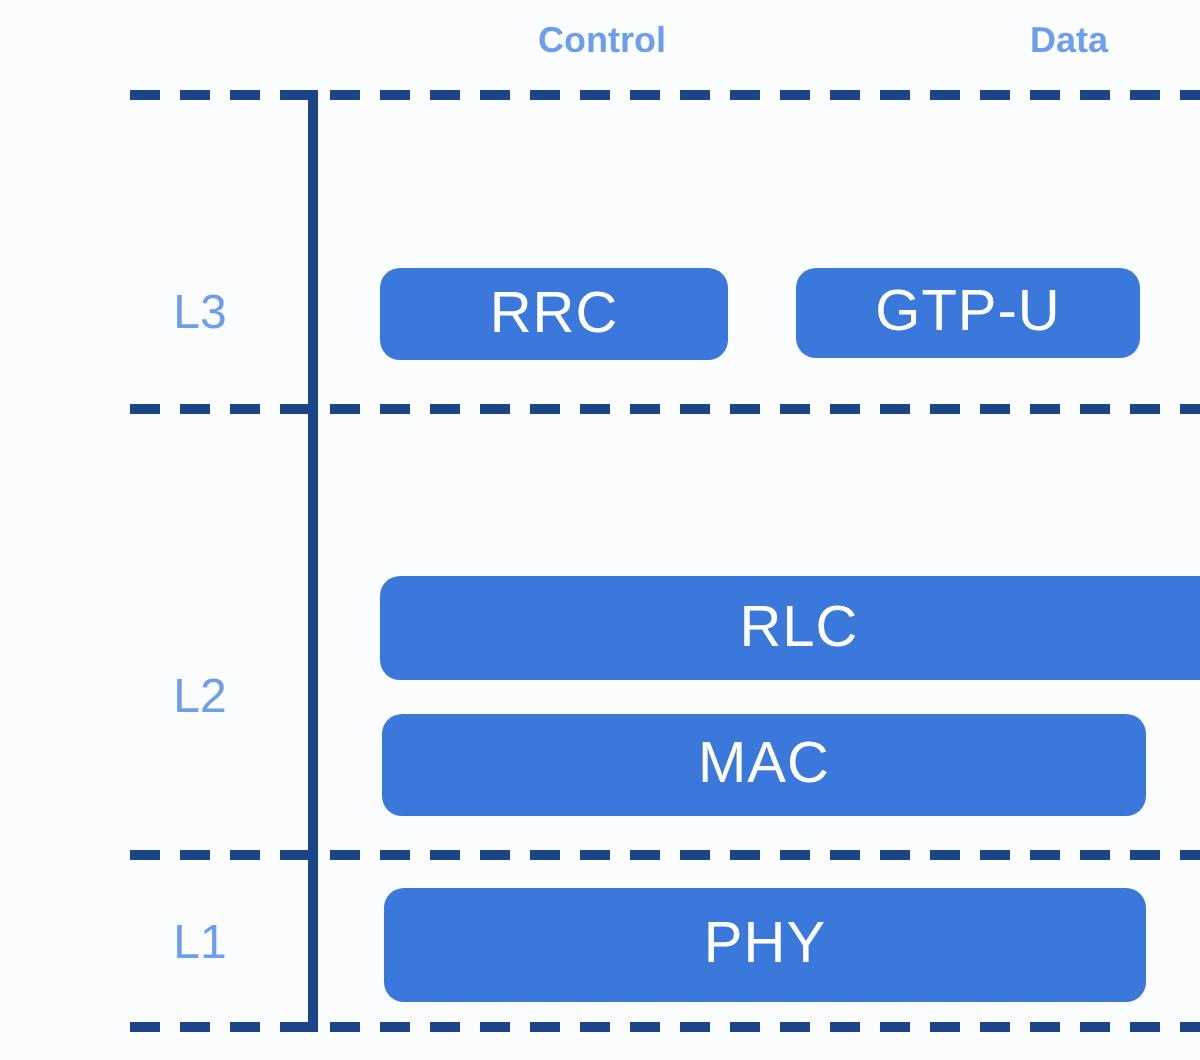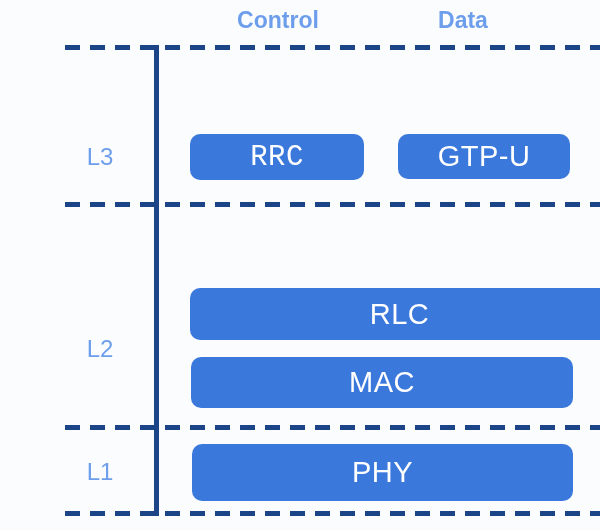--- a/index.html
+++ b/index.html
@@ -38,27 +38,27 @@
     background:var(--line,#1c4587);
   }
 
   
   .col-header{
     position:absolute;
     top:5px;
     width:110px;
     height:30px;
     color:var(--label-text,#6d9eeb);
-    font-size:23px;
+    font-size:18px;
     font-weight:bold;
-    text-align:center;
+    text-align:right;
     line-height:30px;
   }
   .col-header.control{left:223px;}
-  .col-header.data{left:408px;}
+  .col-header.data{left:444px;}
 
   
   .layer-label{
     position:absolute;
     left:65px;
     width:70px;
     height:28px;
     color:var(--label-text,#6d9eeb);
     font-size:24px;
     font-weight:normal;
@@ -75,21 +75,21 @@
     background:var(--box-fill,#3b78dc);
     border-radius:10px;
     color:var(--box-text,#ffffff);
     font-size:29px;
     display:flex;
     align-items:center;
     justify-content:center;
     letter-spacing:0.5px;
   }
   .pbox.s1ap {left:190px; top:68px;  width:177px; height:46px;}
-  .pbox.rrc  {left:190px; top:134px; width:174px; height:46px;font-family:Liberation Mono, monospace;}
+  .pbox.rrc  {left:190px; top:134px; width:174px; height:46px;}
   .pbox.gtpu {left:398px; top:134px; width:172px; height:45px;}
   .pbox.pdcp {left:190px; top:219px; width:383px; height:53px;}
   .pbox.rlc  {left:190px; top:288px; width:419px; height:52px;}
   .pbox.mac  {left:191px; top:357px; width:382px; height:51px;}
   .pbox.phy  {left:192px; top:444px; width:381px; height:57px;}
 </style>
 </head>
 <body>
 
 <div class="canvas">

